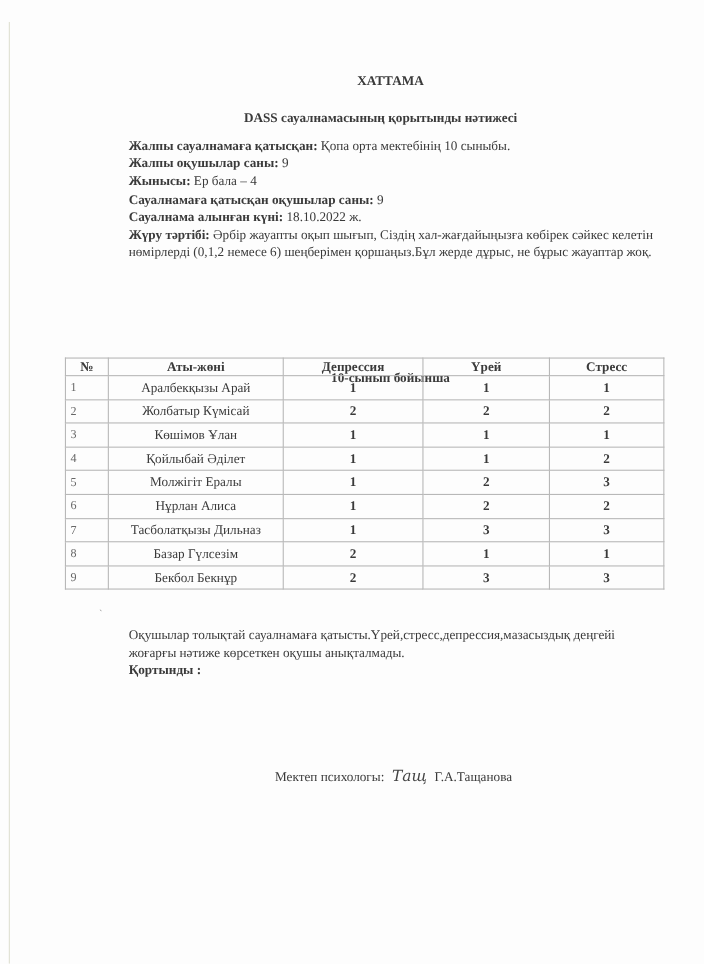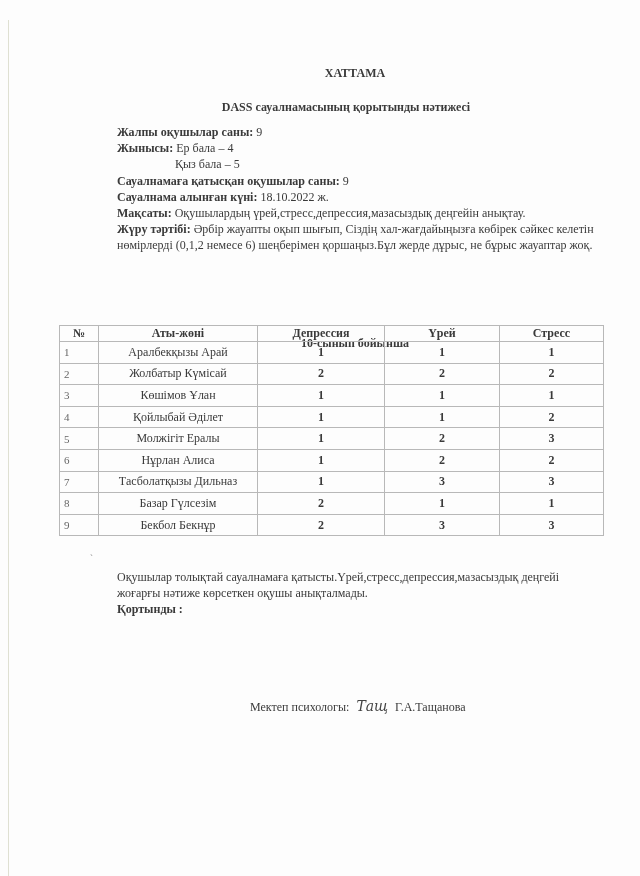--- a/index.html
+++ b/index.html
@@ -35,41 +35,38 @@
 </head>
 <body>
 
 <div class="edge-line"></div>
 
 <div class="title">ХАТТАМА</div>
 <div class="subtitle">DASS сауалнамасының қорытынды нәтижесі</div>
 
 <div class="info">
   <div class="row">
+    <b>Жалпы сауалнамаға қатысқан:</b>
+    <span>Қопа орта мектебінің 10 сыныбы.</span>
+  </div>
+  <div class="row">
     <b>Жалпы оқушылар саны:</b>
     <span>9</span>
   </div>
   <div class="row">
     <b>Жынысы:</b>
     <span>Ер бала – 4</span>
-  </div>
-  <div class="row indent">
-    <span>Қыз бала – 5</span>
   </div>
   <div class="row">
     <b>Сауалнамаға қатысқан оқушылар саны:</b>
     <span>9</span>
   </div>
   <div class="row">
     <b>Сауалнама алынған күні:</b>
     <span>18.10.2022 ж.</span>
-  </div>
-  <div class="row">
-    <b>Мақсаты:</b>
-    <span>Оқушылардың үрей,стресс,депрессия,мазасыздық деңгейін анықтау.</span>
   </div>
   <div class="wrap">
     <b>Жүру тәртібі:</b>
     <span>Әрбір жауапты оқып шығып, Сіздің хал-жағдайыңызға көбірек сәйкес келетін нөмірлерді (0,1,2 немесе 6) шеңберімен қоршаңыз.Бұл жерде дұрыс, не бұрыс жауаптар жоқ.</span>
   </div>
 </div>
 
 <div class="table-title">10-сынып бойынша</div>
 
 <table>

